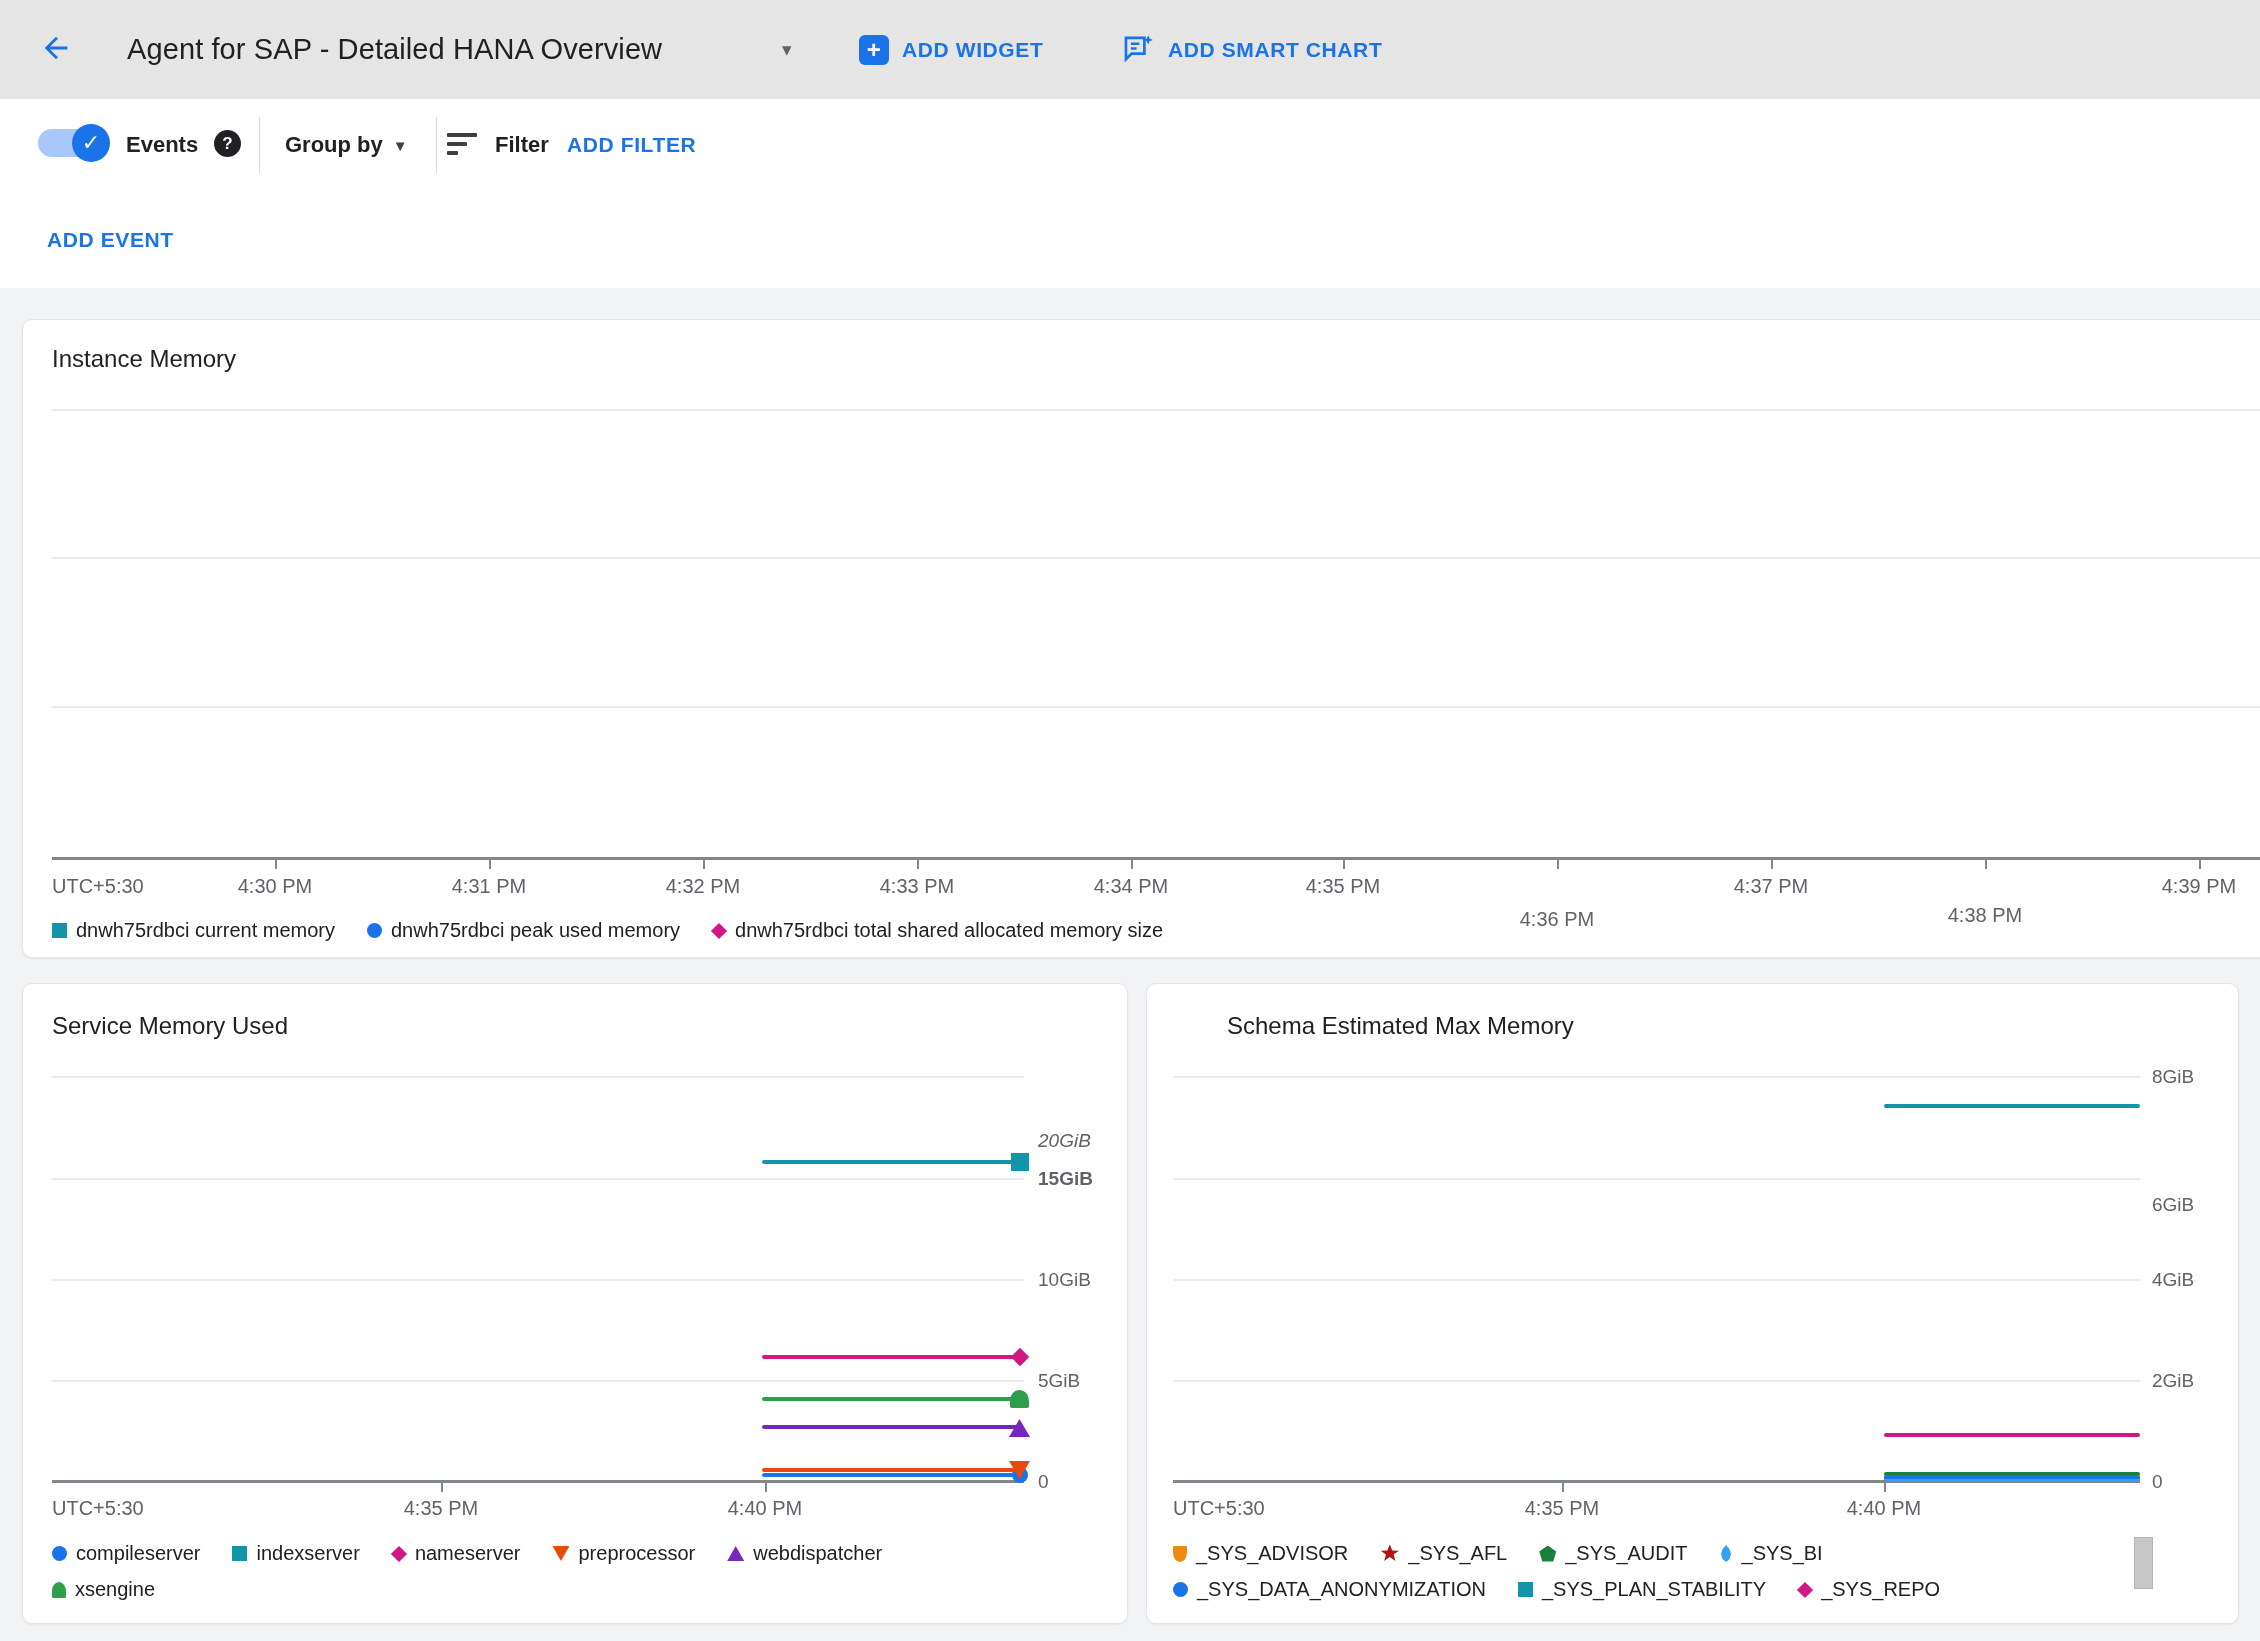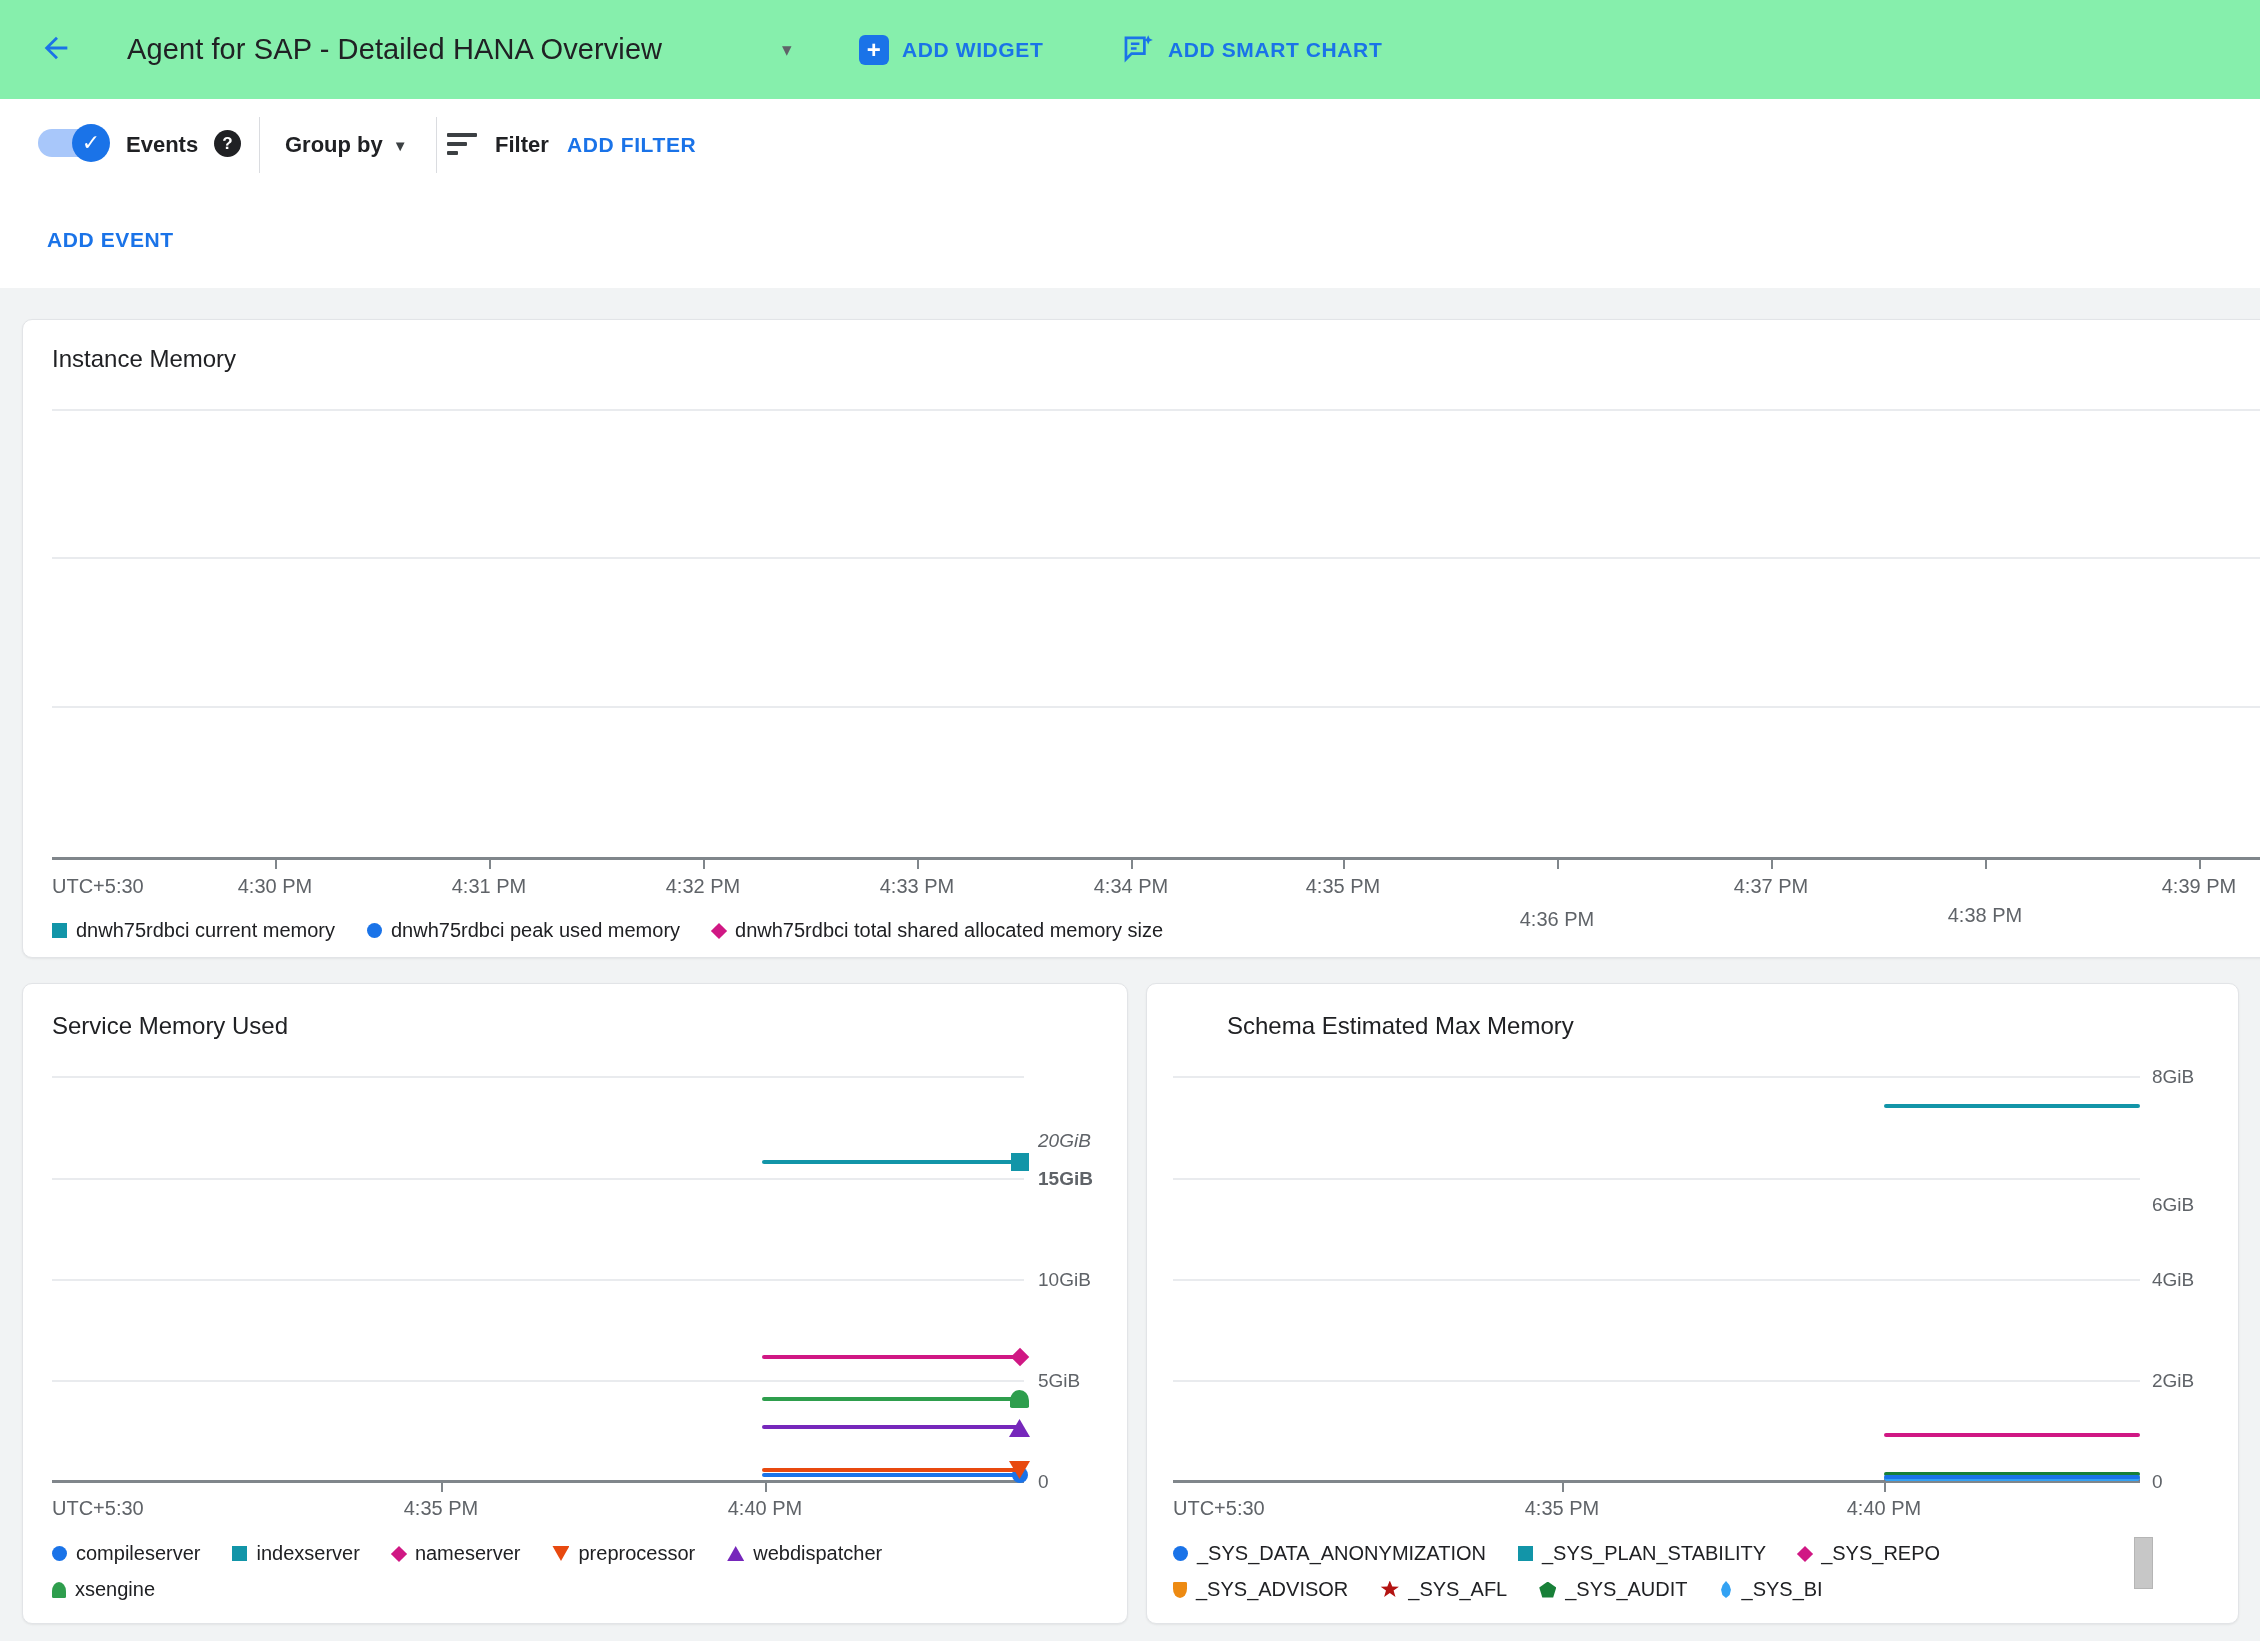--- a/index.html
+++ b/index.html
@@ -3,21 +3,21 @@
 <meta charset="utf-8">
 <style>
   html,body{margin:0;padding:0}
   body{
     width:2260px;height:1641px;position:relative;overflow:hidden;background:#fff;
     font-family:"Liberation Sans","DejaVu Sans",sans-serif;color:#202124;
     -webkit-font-smoothing:antialiased;
   }
   .abs{position:absolute}
   
-  .appbar{position:absolute;left:0;top:0;width:100%;height:99px;background:#86efac;border-bottom:1px solid #e4e6e8;display:flex;align-items:center}
+  .appbar{position:absolute;left:0;top:0;width:100%;height:99px;background:#e5e5e5;border-bottom:1px solid #e4e6e8;display:flex;align-items:center}
   .back-btn{position:absolute;left:36px;top:28px;width:40px;height:40px;cursor:pointer;display:flex;align-items:center;justify-content:center}
   .page-title{position:absolute;left:127px;top:0;height:99px;display:flex;align-items:center;font-size:29px;color:#202124;font-weight:400;letter-spacing:0.1px}
   .title-caret{position:absolute;left:782px;top:38px;font-size:19px;color:#5f6368;cursor:pointer}
   .blue-action{position:absolute;top:0;height:99px;display:flex;align-items:center;gap:13px;color:#1a73e8;font-size:21px;font-weight:700;letter-spacing:0.6px;cursor:pointer}
   .plus-chip{width:30px;height:30px;background:#1a73e8;border-radius:6px;color:#fff;font-size:24px;font-weight:700;display:flex;align-items:center;justify-content:center;line-height:1}
   
   .toolbar{position:absolute;left:0;top:99px;width:100%;height:92px;background:#fff;border-bottom:1px solid #e4e6e8}
   .toggle{position:absolute;left:38px;top:127px;width:71px;height:32px;cursor:pointer}
   .toggle-track{position:absolute;left:0;top:2px;width:63px;height:28px;border-radius:14px;background:#a8c7fa}
   .toggle-knob{position:absolute;left:34px;top:-3px;width:38px;height:38px;border-radius:50%;background:#1a73e8;display:flex;align-items:center;justify-content:center;color:#fff;font-size:22px;font-weight:700}
@@ -232,46 +232,46 @@
     <div class="legend-row">
       <div class="legend-item">
         <span class="mk" style="width: 14px; height: 16px; background: rgb(46, 158, 77); border-radius: 50% 50% 10% 10% / 58% 58% 8% 8%;"></span>
         <span class="lbl">xsengine</span>
       </div>
     </div>
   </div>
 <div class="legend" style="left:1173px;top:1542px">
     <div class="legend-row">
       <div class="legend-item">
+        <span class="mk" style="width: 14px; height: 16px; background: rgb(237, 138, 18); border-radius: 10% 10% 50% 50% / 8% 8% 58% 58%;"></span>
+        <span class="lbl">_SYS_ADVISOR</span>
+      </div>
+      <div class="legend-item">
+        <span class="mk" style="width: 19px; height: 18px; background: rgb(179, 20, 18); clip-path: polygon(50% 0%, 63% 33%, 98% 35%, 70% 56%, 80% 92%, 50% 70%, 20% 92%, 30% 56%, 2% 35%, 37% 33%);"></span>
+        <span class="lbl">_SYS_AFL</span>
+      </div>
+      <div class="legend-item">
+        <span class="mk" style="width: 17px; height: 16px; background: rgb(24, 128, 56); clip-path: polygon(50% 0%, 100% 38%, 82% 100%, 18% 100%, 0% 38%);"></span>
+        <span class="lbl">_SYS_AUDIT</span>
+      </div>
+      <div class="legend-item">
+        <span class="mk" style="width: 13px; height: 17px; background: rgb(51, 162, 243); clip-path: polygon(50% 0%, 76% 24%, 88% 52%, 78% 82%, 50% 100%, 22% 82%, 12% 52%, 24% 24%);"></span>
+        <span class="lbl">_SYS_BI</span>
+      </div>
+    </div>
+    <div class="legend-row">
+      <div class="legend-item">
         <span class="mk" style="width: 15px; height: 15px; background: rgb(26, 115, 232); border-radius: 50%;"></span>
         <span class="lbl">_SYS_DATA_ANONYMIZATION</span>
       </div>
       <div class="legend-item">
         <span class="mk" style="width: 15px; height: 15px; background: rgb(18, 149, 168);"></span>
         <span class="lbl">_SYS_PLAN_STABILITY</span>
       </div>
       <div class="legend-item">
         <span class="mk" style="width: 14px; height: 14px; background: rgb(208, 24, 132); transform: rotate(45deg) scale(0.82);"></span>
         <span class="lbl">_SYS_REPO</span>
       </div>
     </div>
-    <div class="legend-row">
-      <div class="legend-item">
-        <span class="mk" style="width: 14px; height: 16px; background: rgb(237, 138, 18); border-radius: 10% 10% 50% 50% / 8% 8% 58% 58%;"></span>
-        <span class="lbl">_SYS_ADVISOR</span>
-      </div>
-      <div class="legend-item">
-        <span class="mk" style="width: 19px; height: 18px; background: rgb(179, 20, 18); clip-path: polygon(50% 0%, 63% 33%, 98% 35%, 70% 56%, 80% 92%, 50% 70%, 20% 92%, 30% 56%, 2% 35%, 37% 33%);"></span>
-        <span class="lbl">_SYS_AFL</span>
-      </div>
-      <div class="legend-item">
-        <span class="mk" style="width: 17px; height: 16px; background: rgb(24, 128, 56); clip-path: polygon(50% 0%, 100% 38%, 82% 100%, 18% 100%, 0% 38%);"></span>
-        <span class="lbl">_SYS_AUDIT</span>
-      </div>
-      <div class="legend-item">
-        <span class="mk" style="width: 13px; height: 17px; background: rgb(51, 162, 243); clip-path: polygon(50% 0%, 76% 24%, 88% 52%, 78% 82%, 50% 100%, 22% 82%, 12% 52%, 24% 24%);"></span>
-        <span class="lbl">_SYS_BI</span>
-      </div>
-    </div>
   </div>
 
 <div class="scroll-thumb" style="left:2134px;top:1537px"></div>
 
 
 </body></html>

